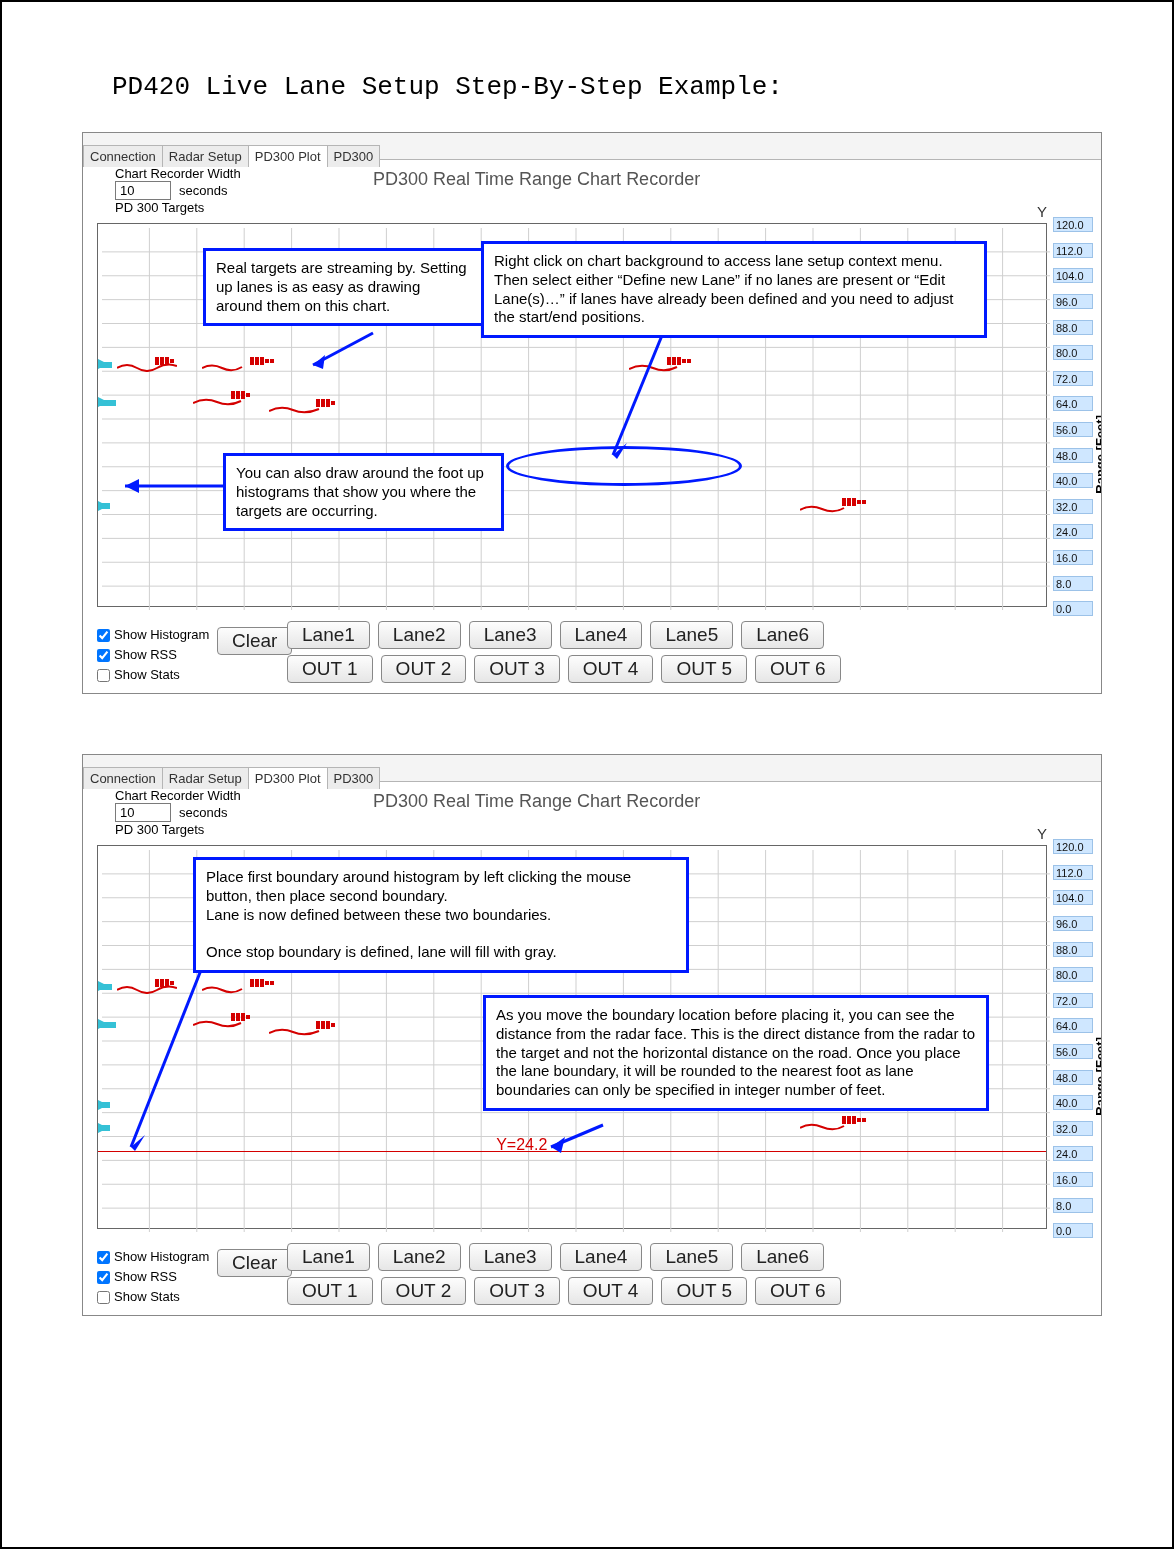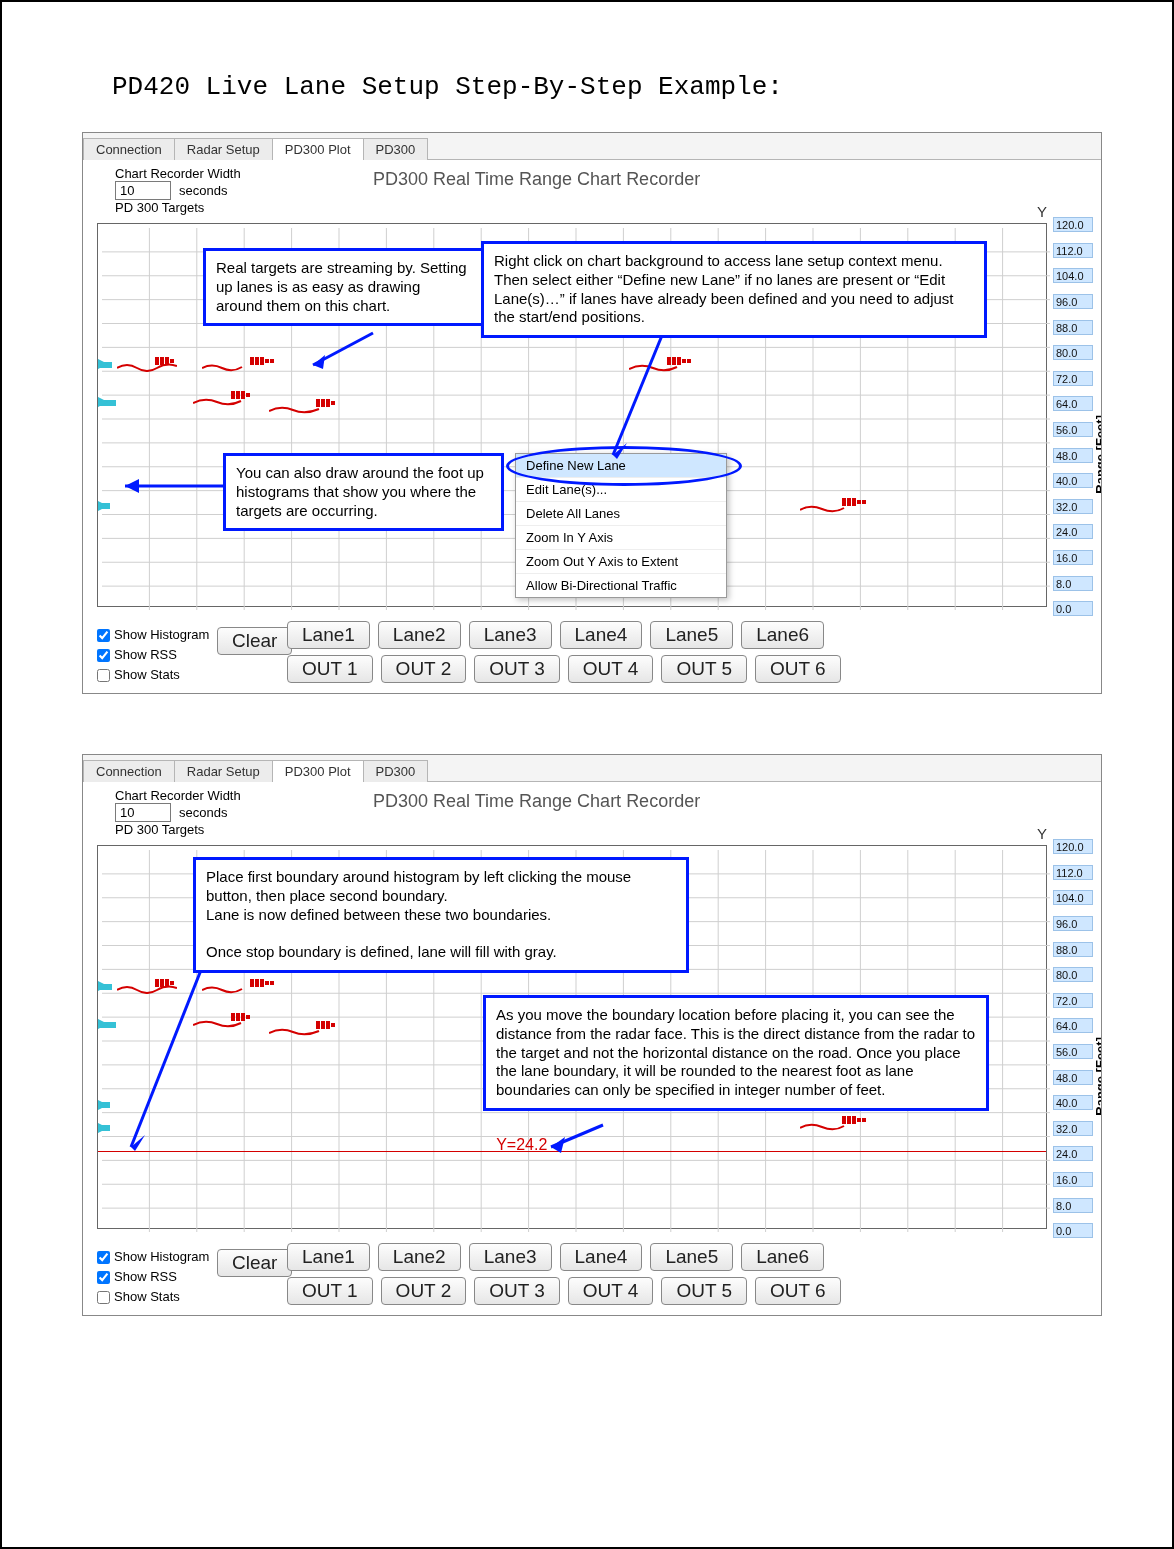--- a/index.html
+++ b/index.html
@@ -1,20 +1,20 @@
 <!DOCTYPE html>
 <html><head>
 <meta charset="utf-8">
 <style>
   html,body{margin:0;padding:0;background:#fff;font-family:"Segoe UI",Tahoma,Arial,sans-serif;color:#000}
   .page{width:1174px;height:1549px;box-sizing:border-box;border:2px solid #000;padding:60px 70px 30px 80px;position:relative}
   .title{font-family:Liberation Mono, monospace;font-size:26px;margin:10px 0 30px 30px}
   .shot{border:1px solid #888;position:relative;background:#fff;height:560px;margin-bottom:60px;overflow:hidden}
   .tabbar{display:flex;align-items:flex-end;height:26px;border-bottom:1px solid #b5b5b5;font-size:13px;background:#f4f4f4}
-  .tab{border:1px solid #b5b5b5;border-bottom:none;padding:3px 12px;background:#ececec;margin-right:-1px;position:relative;top:1px;color:#333}
+  .tab{border:1px solid #b5b5b5;border-bottom:none;padding:3px 6px;background:#ececec;margin-right:-1px;position:relative;top:8px;color:#333}
   .tab.sel{background:#fff}
   .header{padding:6px 16px 2px 32px}
   .hdr-row{display:flex;align-items:center;gap:8px;font-size:13px}
   .widthbox{width:46px;border:1px solid #7a7a7a;padding:1px 4px;background:#fff;font-size:13px}
   .hdr-title{position:absolute;left:290px;top:36px;font-size:18px;color:#555}
   .yLetter{position:absolute;right:54px;top:70px;font-size:15px;color:#333}
   .plot{position:absolute;left:14px;right:54px;top:90px;bottom:86px;border:1px solid #666;background:#fff}
   .plot-inner{position:absolute;inset:4px}
   .yaxis{position:absolute;right:8px;top:90px;bottom:86px;width:44px}
   .ytick{position:absolute;right:0;width:40px;text-align:left;font-size:11px;color:#111;background:#cfe7ff;border:1px solid #9cc2e8;padding:0 2px;line-height:14px;height:15px;box-sizing:border-box}
@@ -169,28 +169,20 @@
             <path d="M0 9 Q10 3 22 8 T44 7"></path>
           </svg></div>
       <div class="redMark" style="left:78.5%;top:71.5%">
           <span></span>
           <span></span>
           <span></span>
           <span class="s"></span>
           <span class="s"></span>
         </div>
 
-      <div class="ctx" style="left:44%;top:60%">
-        <div class="hl">Define New Lane</div>
-        <div>Edit Lane(s)...</div>
-        <div>Delete All Lanes</div>
-        <div>Zoom In Y Axis</div>
-        <div>Zoom Out Y Axis to Extent</div>
-        <div>Allow Bi-Directional Traffic</div>
-      </div>
       <div class="ctx-oval" style="left:43%;top:58%;width:230px;height:34px"></div>
     </div>
 
     <div class="yaxis">
       <div class="ylabel">Range [Feet]</div>
     <div class="ytick" style="top: -1.5%;">120.0</div>
         <div class="ytick" style="top: 5.16667%;">112.0</div>
         <div class="ytick" style="top: 11.8333%;">104.0</div>
         <div class="ytick" style="top: 18.5%;">96.0</div>
         <div class="ytick" style="top: 25.1667%;">88.0</div>

